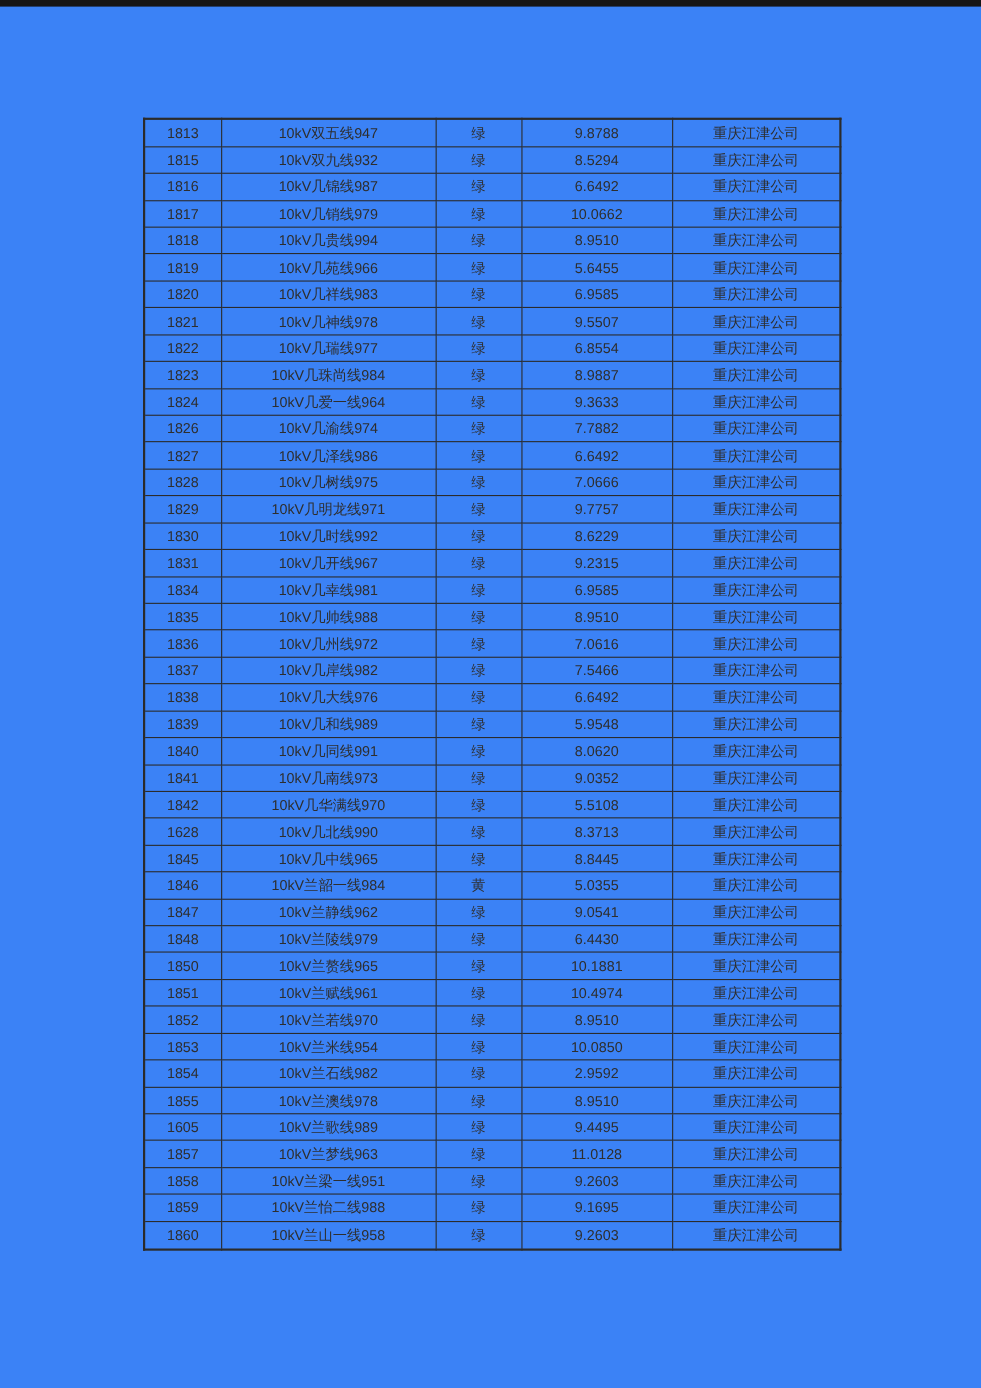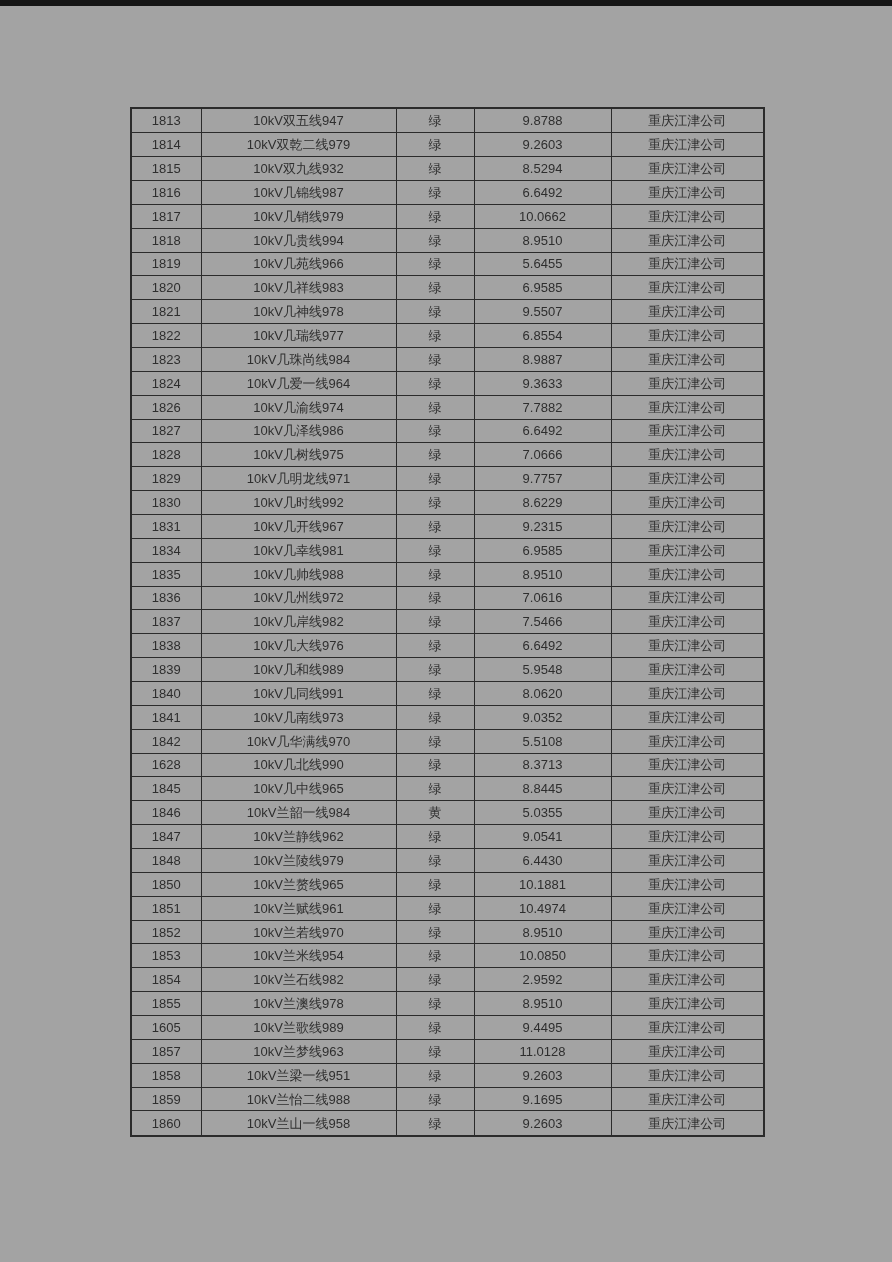--- a/index.html
+++ b/index.html
@@ -7,21 +7,21 @@
     padding: 0;
     width: 892px;
     height: 1262px;
     background: #ffffff;
     font-family: "Liberation Sans", "DejaVu Sans", sans-serif;
   }
   .page {
     position: relative;
     width: 892px;
     height: 1262px;
-    background: #a3a3a3;
+    background: #3b82f6;
     overflow: hidden;
   }
   .top-bar {
     position: absolute;
     top: 0;
     left: 0;
     width: 100%;
     height: 6px;
     background: #161616;
   }
@@ -67,27 +67,20 @@
     </colgroup>
     <tbody>
         <tr>
     <td>1813</td>
     <td>10kV双五线947</td>
     <td>绿</td>
     <td>9.8788</td>
     <td>重庆江津公司</td>
   </tr>
         <tr>
-    <td>1814</td>
-    <td>10kV双乾二线979</td>
-    <td>绿</td>
-    <td>9.2603</td>
-    <td>重庆江津公司</td>
-  </tr>
-        <tr>
     <td>1815</td>
     <td>10kV双九线932</td>
     <td>绿</td>
     <td>8.5294</td>
     <td>重庆江津公司</td>
   </tr>
         <tr>
     <td>1816</td>
     <td>10kV几锦线987</td>
     <td>绿</td>

